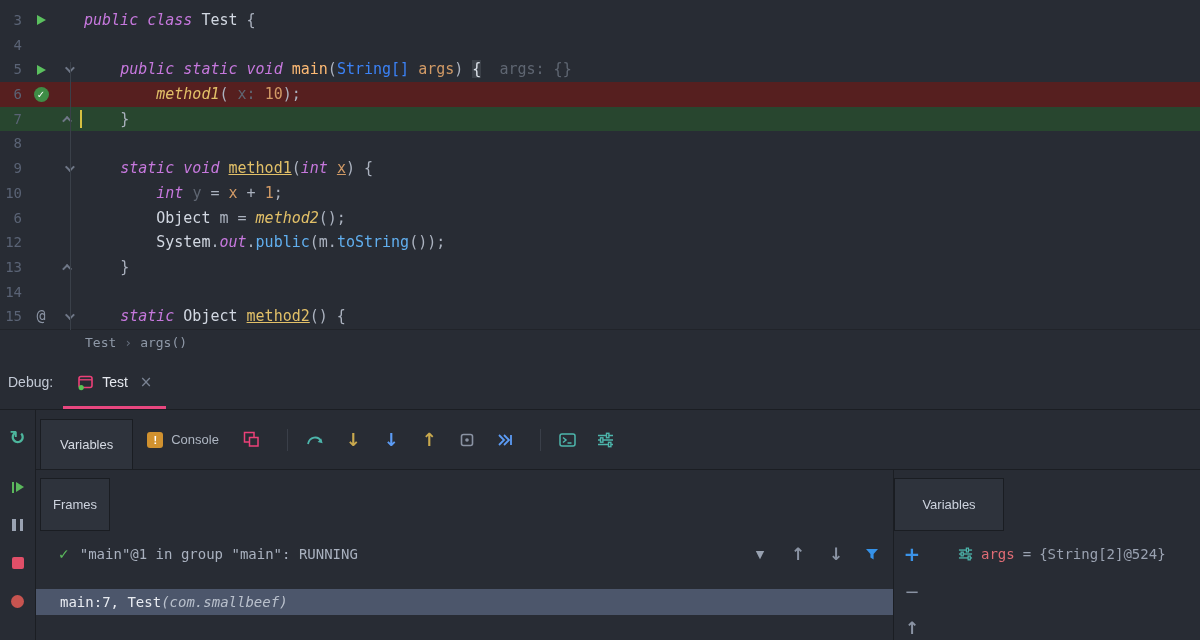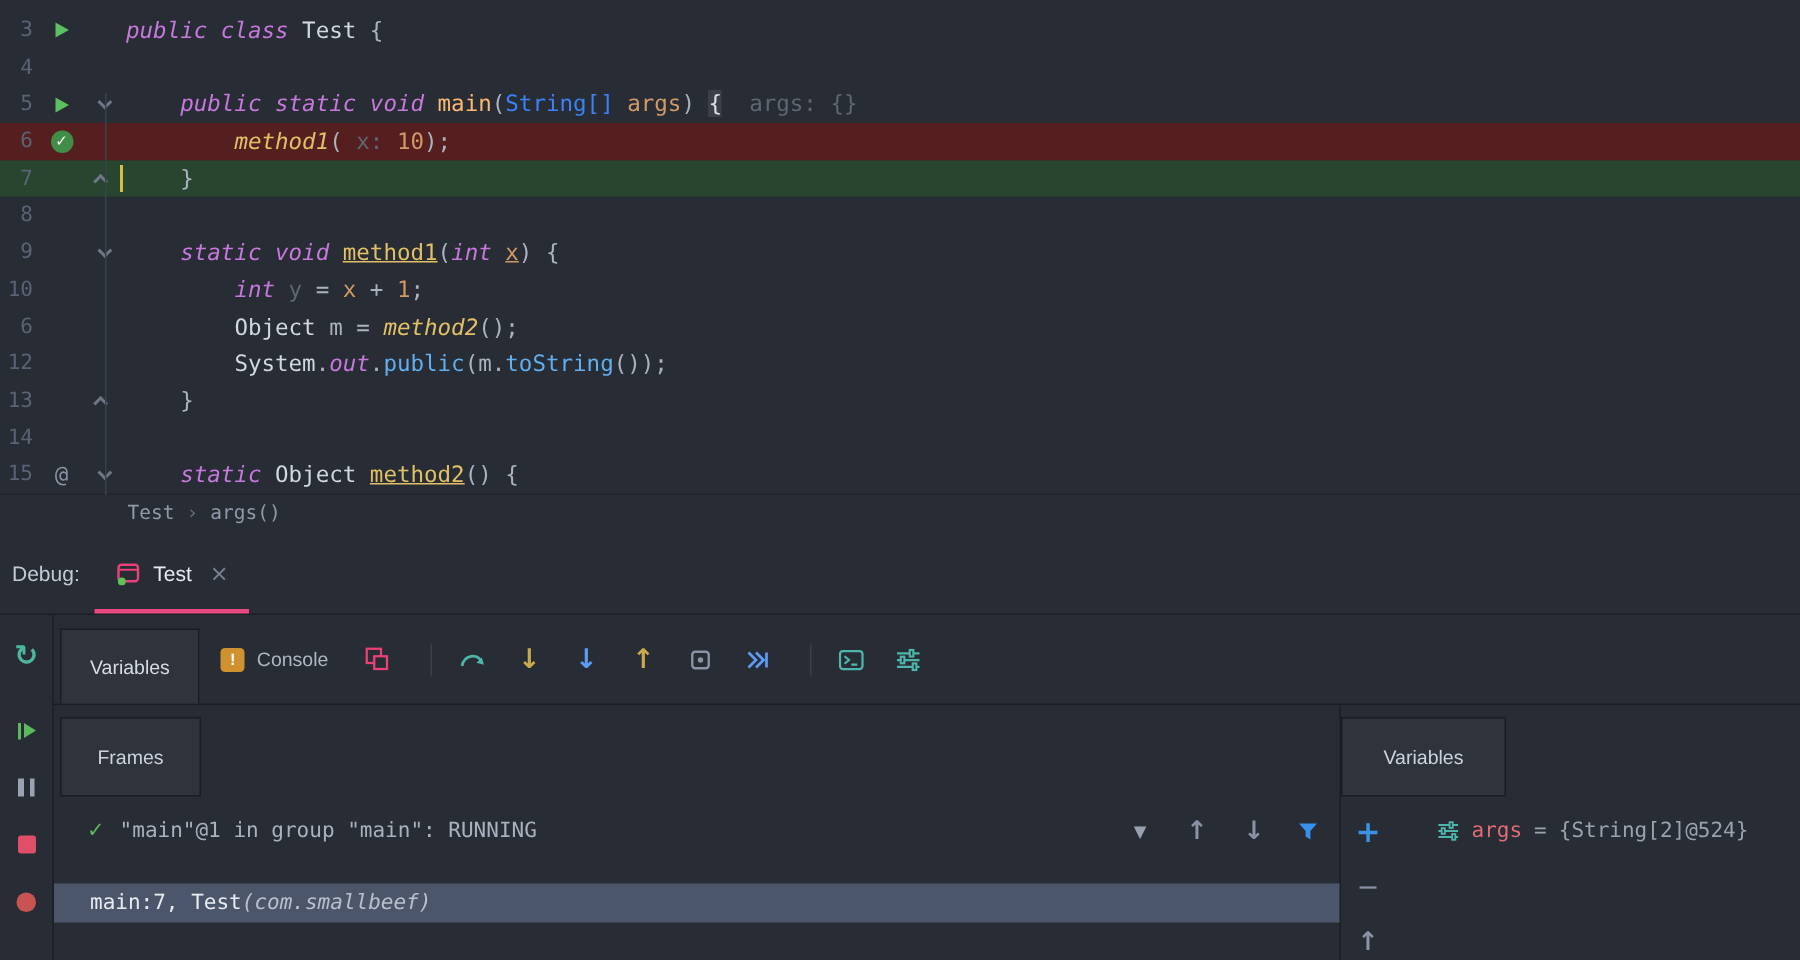--- a/index.html
+++ b/index.html
@@ -72,21 +72,21 @@
   .console-tab { margin-left:14px; display:flex; align-items:center; gap:8px; font-size:13px; color:#aeb6c2; }
   .console-badge { width:16px; height:16px; background:#d0912f; border-radius:3px; color:#fff; font-weight:bold; font-size:11px; display:flex; align-items:center; justify-content:center; }
   .tb-sep { width:1px; height:22px; background:#3a3f49; margin:0 12px; }
   .icon-btn { width:30px; height:30px; display:flex; align-items:center; justify-content:center; margin-right:8px; }
   .glyph-icon { font-family:"DejaVu Sans",sans-serif; font-size:18px; font-weight:bold; }
   .c-yellow { color:#c9a94e; } .c-blue { color:#5c9cf5; }
   .ml18 { margin-left:18px; }
   
   .debug-content { flex:1; display:flex; }
   .frames-panel { flex:1; display:flex; flex-direction:column; position:relative; }
-  .panel-tab { margin:8px 0 0 4px; width:94px; height:53px; display:flex; align-items:center; justify-content:center; background:#2e333c; border:1px solid #1a1d22; font-size:13px; color:#cdd3de; flex:none; }
+  .panel-tab { margin:8px 0 0 4px; width:70px; height:53px; display:flex; align-items:center; justify-content:center; background:#2e333c; border:1px solid #1a1d22; font-size:13px; color:#cdd3de; flex:none; }
   .thread-row { height:46px; flex:none; display:flex; align-items:center; padding:0 6px 0 22px; }
   .thread-check { color:#5bb85c; font-family:"DejaVu Sans",sans-serif; font-size:14px; font-weight:bold; }
   .thread-text { margin-left:10px; font:14px "DejaVu Sans Mono", monospace; color:#a9b1bf; }
   .thread-dd { margin-left:auto; color:#98a1b0; font-size:11px; width:30px; text-align:center; font-family:"DejaVu Sans",sans-serif; }
   .nav-arrow { width:30px; text-align:center; color:#8a93a3; font-family:"DejaVu Sans",sans-serif; font-size:17px; font-weight:bold; margin-left:8px; }
   .funnel-btn { width:30px; display:flex; justify-content:center; margin-left:6px; }
   .frames-list { margin-top:12px; }
   .frame-row { height:26px; display:flex; align-items:center; padding-left:24px; font:14px "DejaVu Sans Mono", monospace; color:#e8ebf1; }
   .frame-row.selected { background:var(--sel, #4c566b); }
   .fr-pkg { font-style:italic; color:#b9c0cc; }

